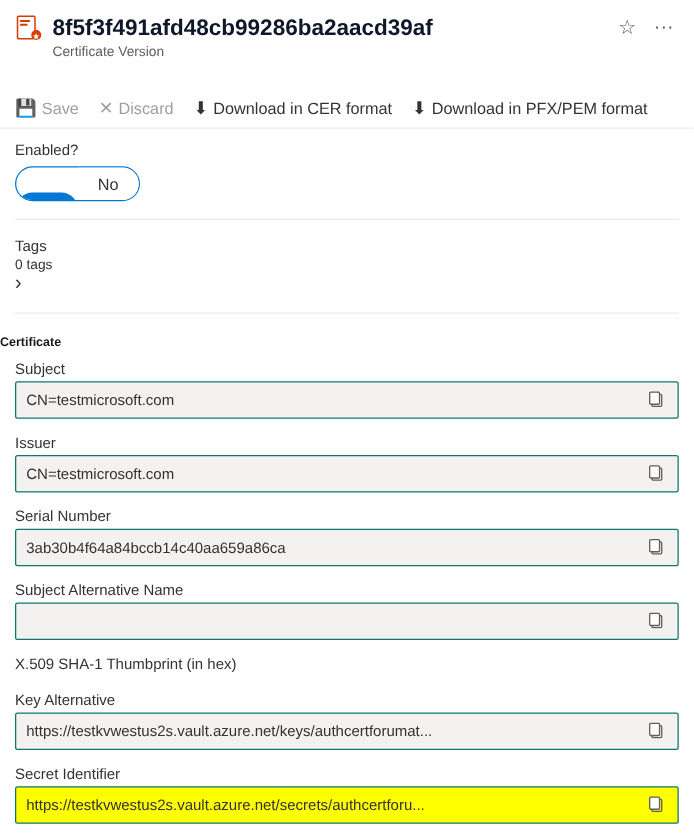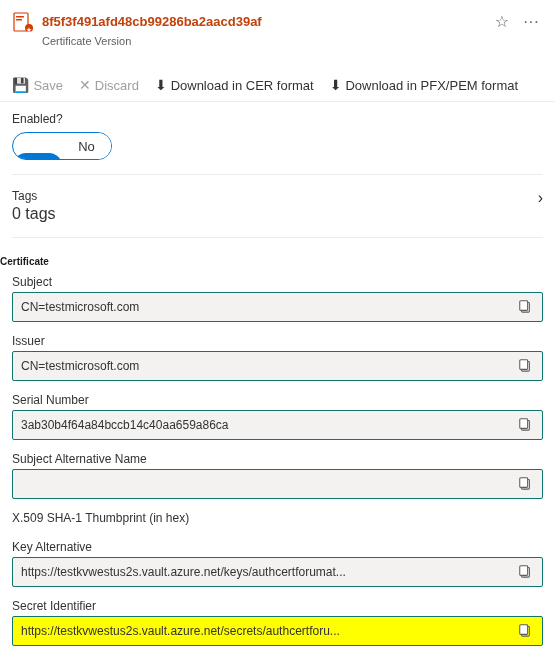--- a/index.html
+++ b/index.html
@@ -17,23 +17,23 @@
       align-items: center;
       padding: 10px 12px 2px 12px;
       gap: 8px;
     }
     .cert-icon {
       width: 22px;
       height: 22px;
       flex-shrink: 0;
     }
     .header-title {
-      font-size: 13px;
+      font-size: 18px;
       font-weight: 600;
-      color: #c2410c;
+      color: #0f172a;
       flex: 1;
     }
     .header-actions {
       display: flex;
       gap: 6px;
     }
     .icon-btn {
       background: none;
       border: none;
       cursor: pointer;
@@ -116,30 +116,31 @@
     .divider {
       height: 1px;
       background: #edebe9;
       margin: 8px 12px;
     }
 
     .tags-section {
       padding: 6px 12px;
       display: flex;
       cursor: pointer;
+      flex-direction: column;
     }
     .tags-content {
       flex: 1;
     }
     .tags-title {
       font-size: 12px;
       color: #333;
     }
     .tags-count {
-      font-size: 16px;
+      font-size: 11px;
       color: #333;
       margin-top: 2px;
     }
     .chevron {
       font-size: 16px;
       color: #333;
     }
 
     .section-title {
       padding: 10px 12px 4px 0;

